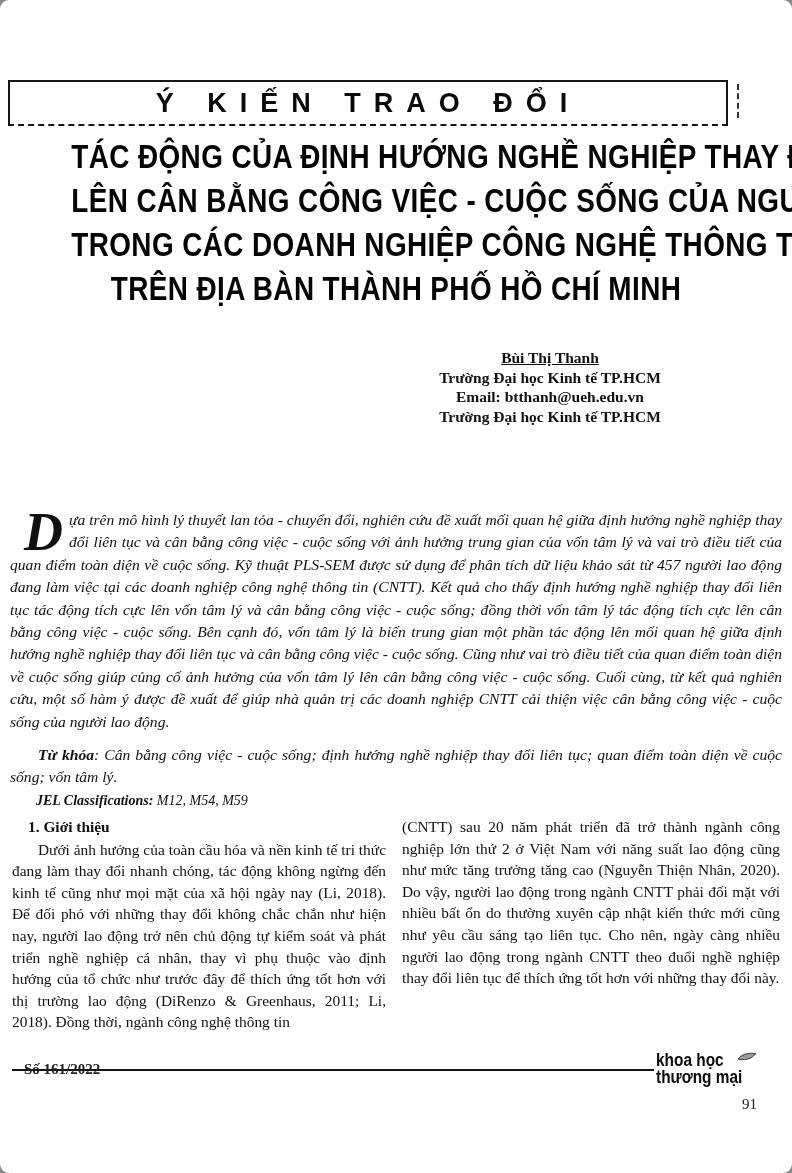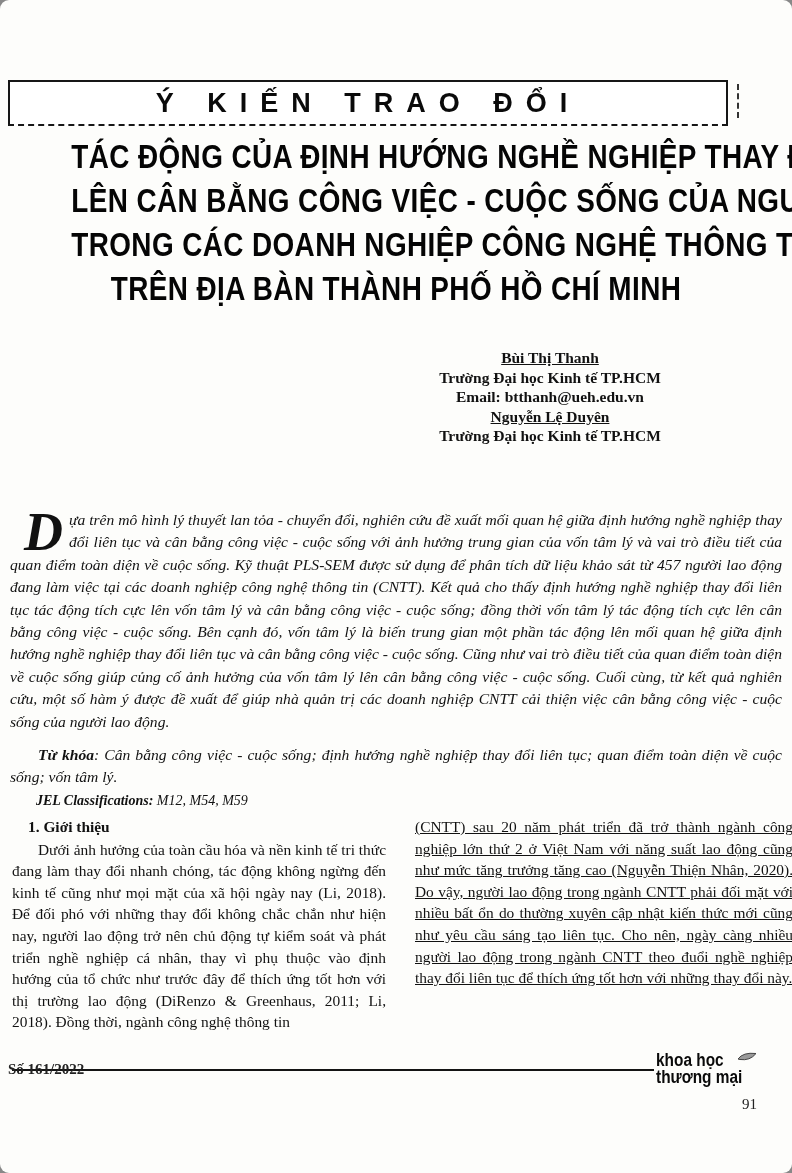--- a/index.html
+++ b/index.html
@@ -70,31 +70,31 @@
     position:absolute; left:8px; top:793px; width:772px;
     font-style:italic; font-size:14px; text-indent:28px;
   }
   .jel-label{font-weight:bold;}
   
   .col{
     position:absolute; top:816px;
     font-size:15.4px; line-height:21.6px; text-align:justify;
   }
   .col-left{left:12px; width:374px;}
-  .col-right{left:415px; width:378px;text-decoration:underline;}
+  .col-right{left:402px; width:378px;}
   .sec-heading{font-weight:bold; text-indent:16px; margin:0 0 1px 0;}
   .col p{margin:0; text-indent:26px;}
   .col p.no-indent{text-indent:0;}
   
   .footer-line{
     position:absolute; left:12px; top:1069px; width:642px; height:2px;
     background:#141414;
   }
   .footer-issue{
-    position:absolute; left:8px; top:1061px;
+    position:absolute; left:24px; top:1061px;
     font-size:15px; font-weight:bold; color:#222;
   }
   .journal-name{
     position:absolute; left:656px; top:1052px; width:110px;
     font-family:"Liberation Sans", sans-serif; font-weight:bold;
     font-size:17.5px; line-height:17px; color:#0a0a0a;
     transform:scaleX(0.88); transform-origin:0 0; white-space:nowrap;
   }
   .logo-icon{position:absolute; left:736px; top:1049px;}
   .page-num{
@@ -116,21 +116,20 @@
     <div class="title-line">TÁC ĐỘNG CỦA ĐỊNH HƯỚNG NGHỀ NGHIỆP THAY ĐỔI LIÊN TỤC</div>
     <div class="title-line">LÊN CÂN BẰNG CÔNG VIỆC - CUỘC SỐNG CỦA NGƯỜI LAO ĐỘNG</div>
     <div class="title-line">TRONG CÁC DOANH NGHIỆP CÔNG NGHỆ THÔNG TIN</div>
     <div class="title-line">TRÊN ĐỊA BÀN THÀNH PHỐ HỒ CHÍ MINH</div>
   </div>
 
   <div class="authors">
     <div class="author-name">Bùi Thị Thanh</div>
     <div>Trường Đại học Kinh tế TP.HCM</div>
     <div>Email: btthanh@ueh.edu.vn</div>
-    <div class="author-name">Nguyễn Lệ Duyên</div>
     <div>Trường Đại học Kinh tế TP.HCM</div>
   </div>
 
 
   <div class="abstract">
     <span class="dropcap">D</span><span>ựa trên mô hình lý thuyết lan tỏa - chuyển đổi, nghiên cứu đề xuất mối quan hệ giữa định hướng nghề nghiệp thay đổi liên tục và cân bằng công việc - cuộc sống với ảnh hưởng trung gian của vốn tâm lý và vai trò điều tiết của quan điểm toàn diện về cuộc sống. Kỹ thuật PLS-SEM được sử dụng để phân tích dữ liệu khảo sát từ 457 người lao động đang làm việc tại các doanh nghiệp công nghệ thông tin (CNTT). Kết quả cho thấy định hướng nghề nghiệp thay đổi liên tục tác động tích cực lên vốn tâm lý và cân bằng công việc - cuộc sống; đồng thời vốn tâm lý tác động tích cực lên cân bằng công việc - cuộc sống. Bên cạnh đó, vốn tâm lý là biến trung gian một phần tác động lên mối quan hệ giữa định hướng nghề nghiệp thay đổi liên tục và cân bằng công việc - cuộc sống. Cũng như vai trò điều tiết của quan điểm toàn diện về cuộc sống giúp củng cố ảnh hưởng của vốn tâm lý lên cân bằng công việc - cuộc sống. Cuối cùng, từ kết quả nghiên cứu, một số hàm ý được đề xuất để giúp nhà quản trị các doanh nghiệp CNTT cải thiện việc cân bằng công việc - cuộc sống của người lao động.</span>
   </div>
 
   <div class="keywords">
     <span class="kw-label">Từ khóa</span><span>: Cân bằng công việc - cuộc sống; định hướng nghề nghiệp thay đổi liên tục; quan điểm toàn diện về cuộc sống; vốn tâm lý.</span>

